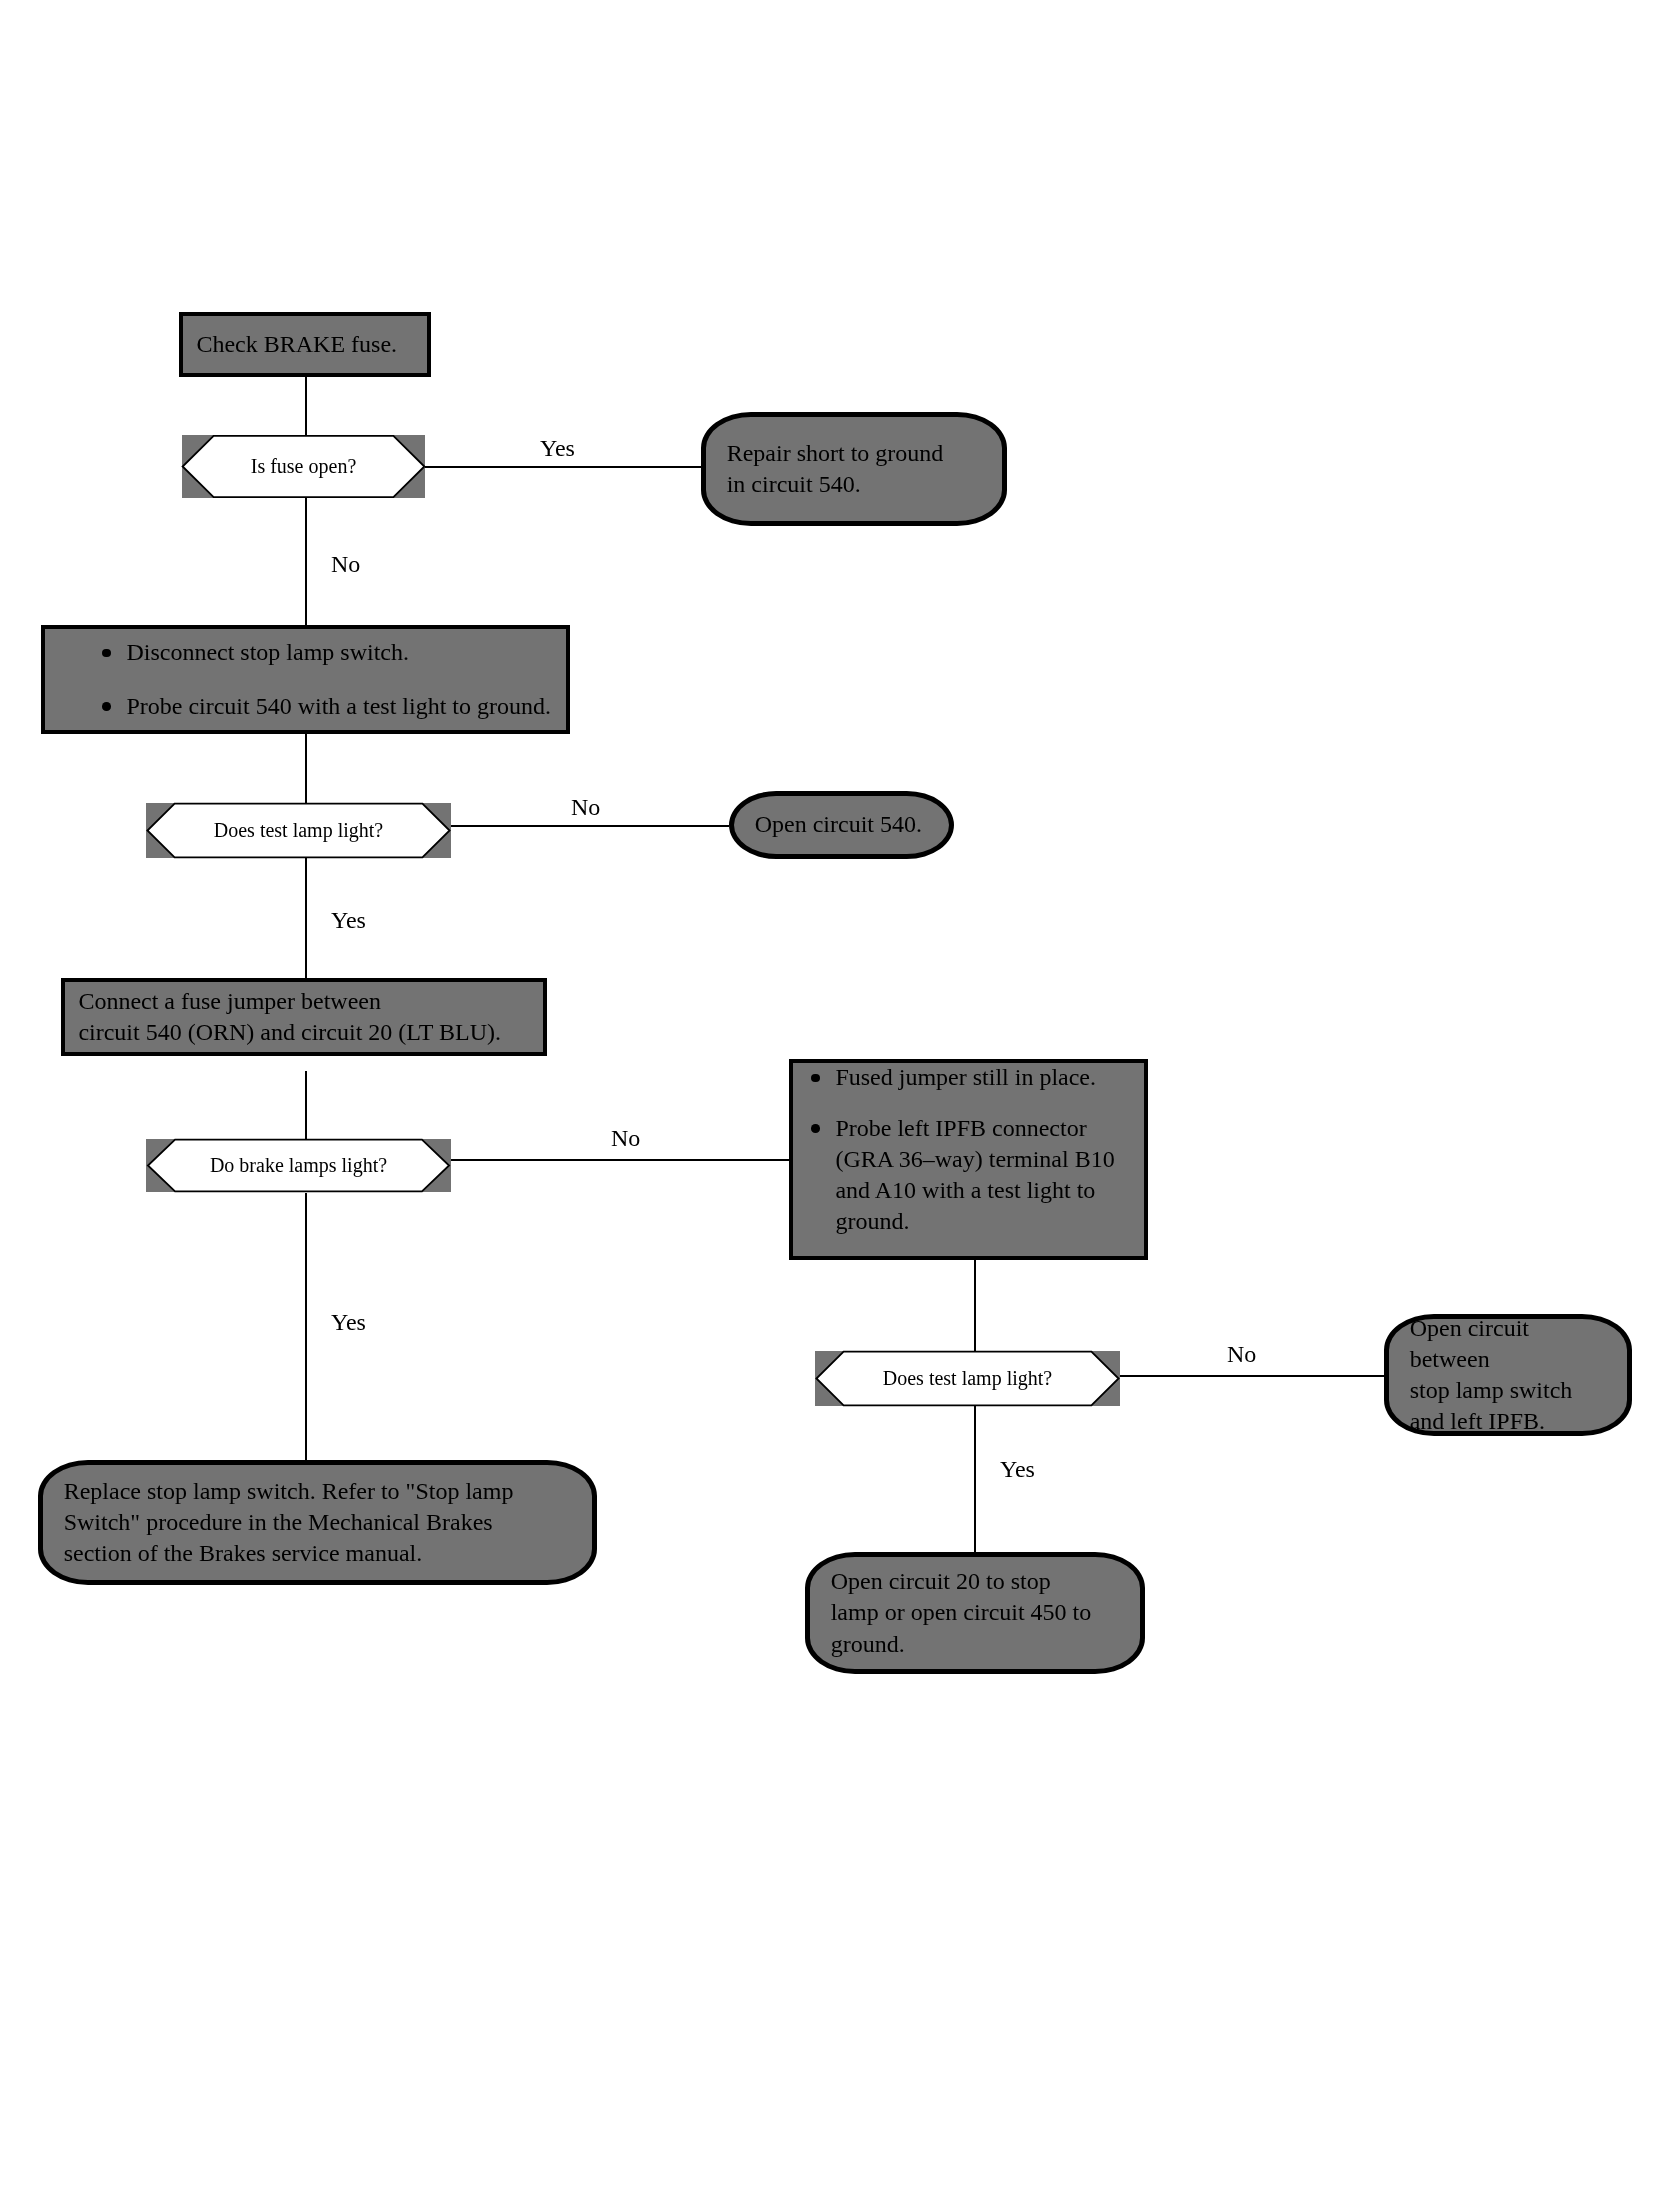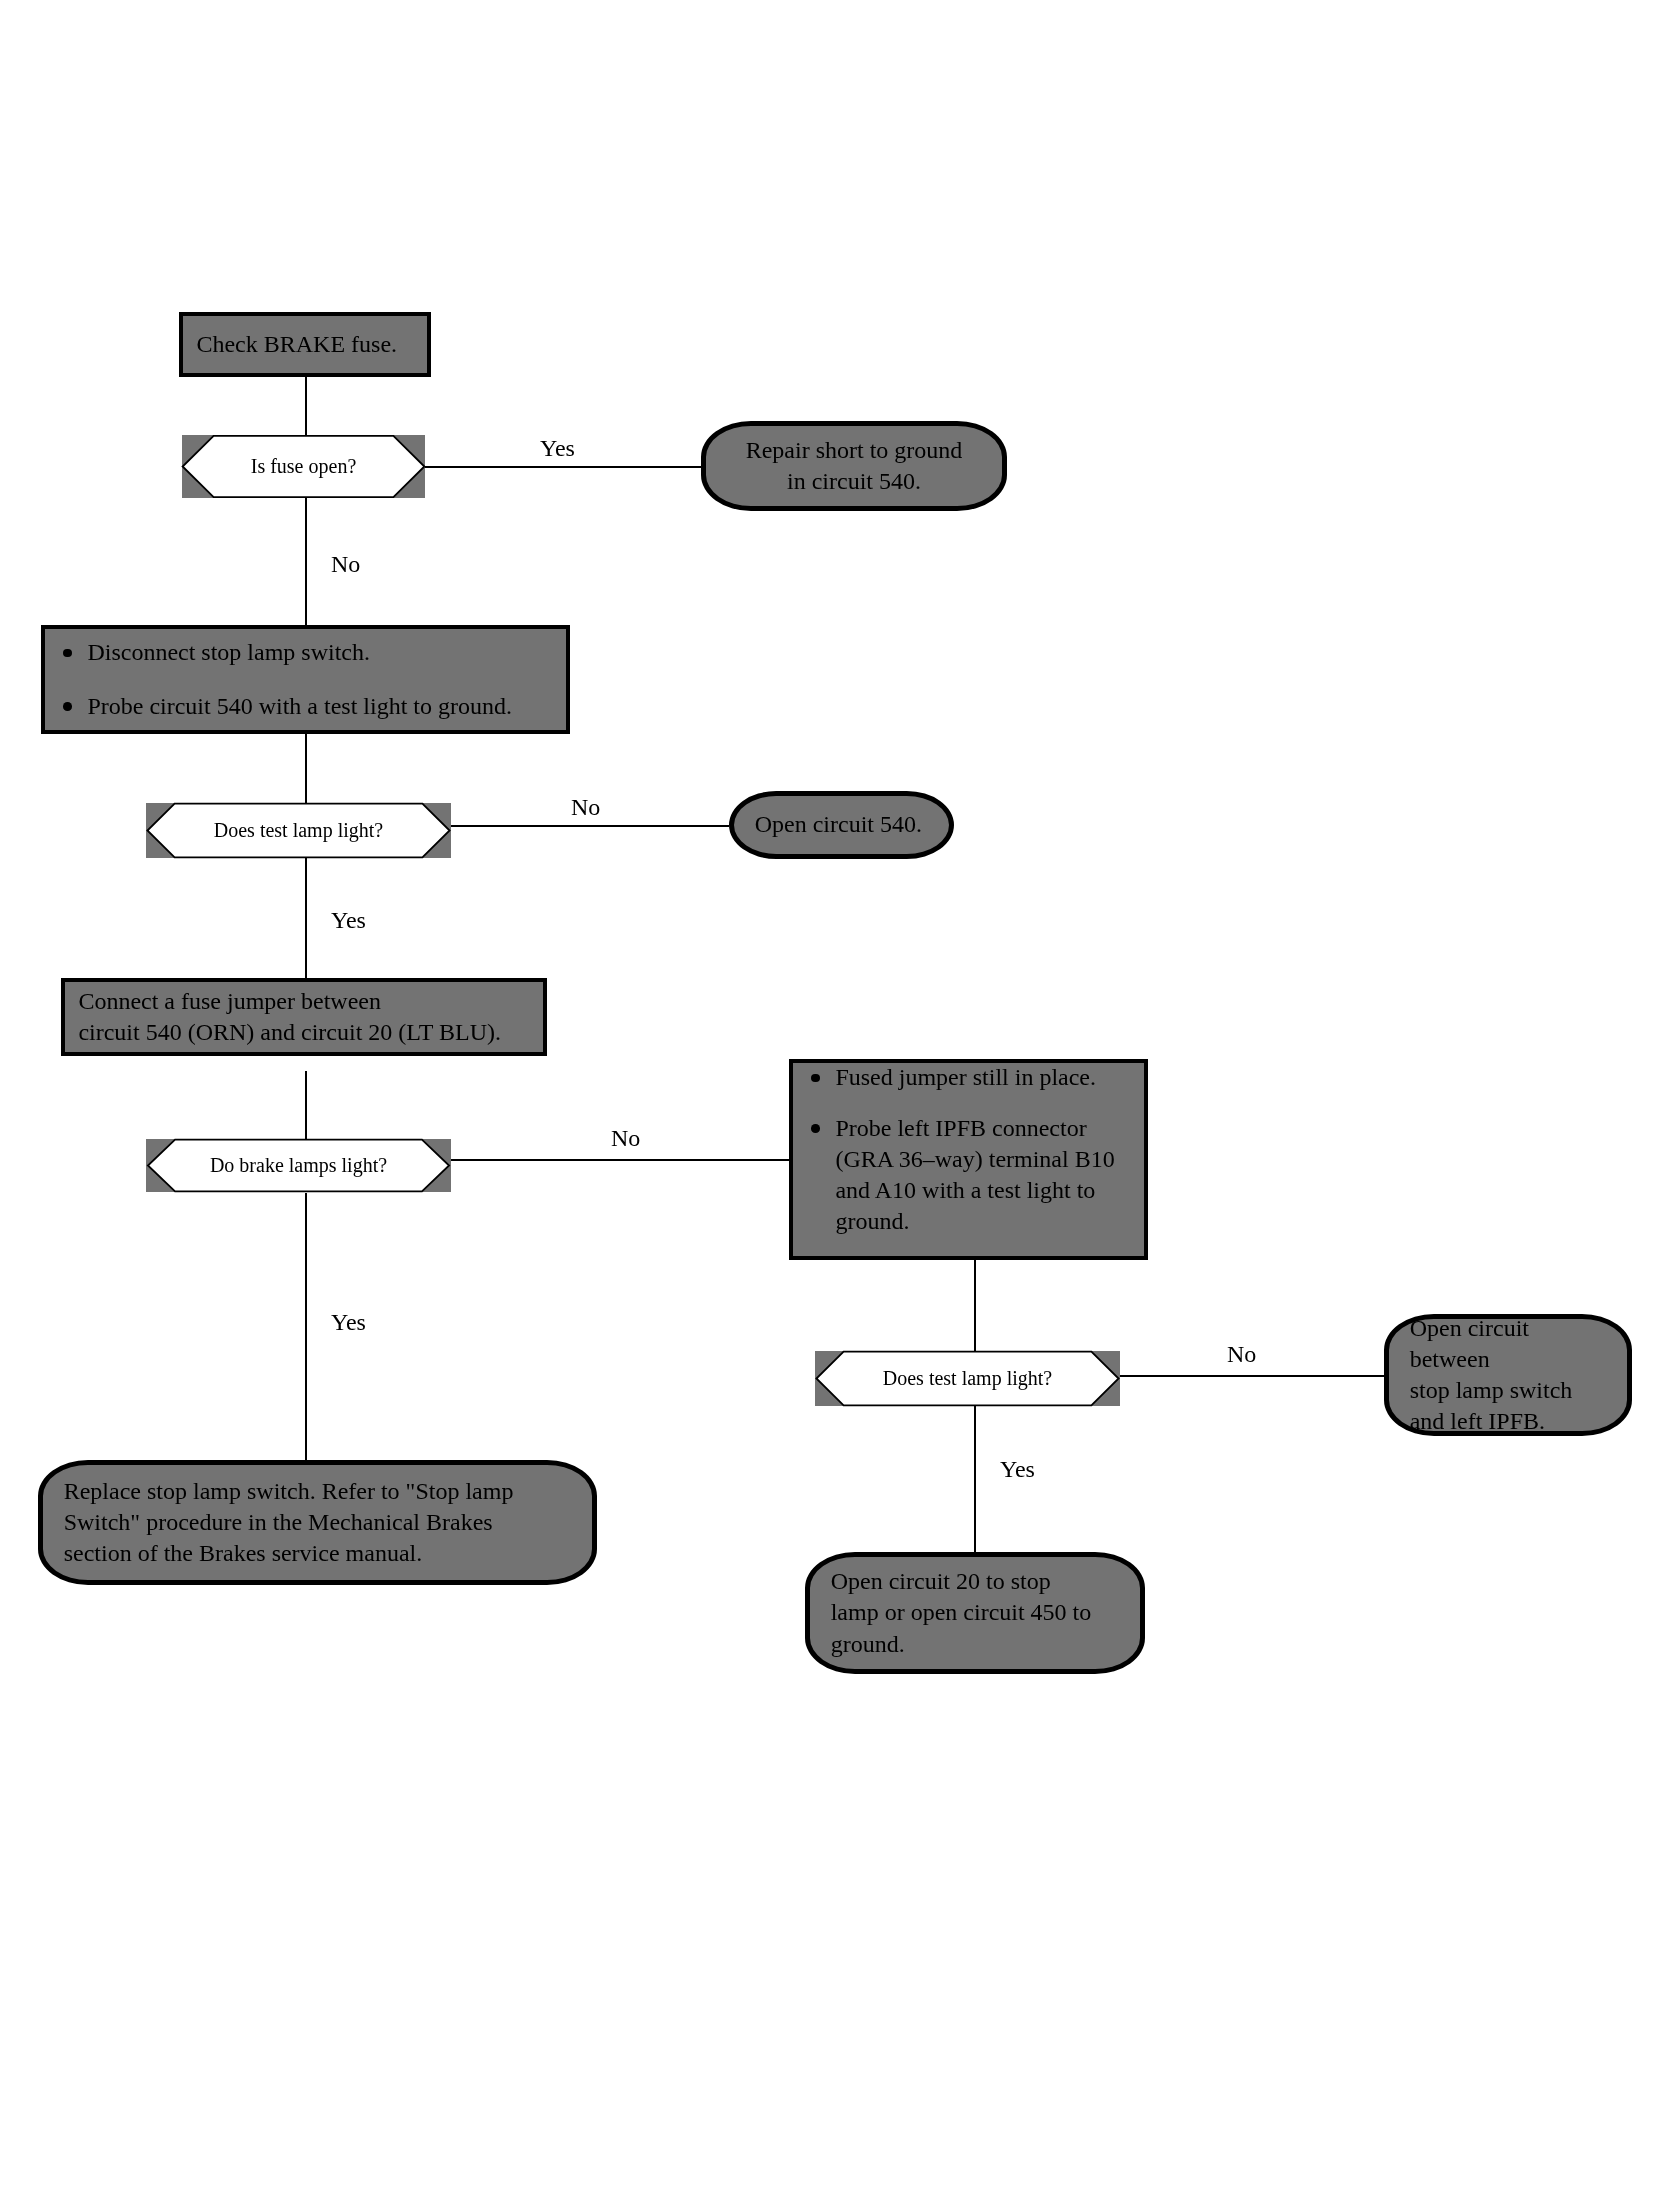--- a/index.html
+++ b/index.html
@@ -166,28 +166,28 @@
     <svg width="243" height="63" viewBox="0 0 400 103">
       <polygon points="52,1 348,1 399,51.5 348,102 52,102 1,51.5" fill="#ffffff" stroke="#000000" stroke-width="3"></polygon>
     </svg>
     <div class="body">Is fuse open?</div>
   </div>
 
   <div class="branch-label" style="left:540px; top:436px;">Yes</div>
 
   <div class="branch-label" style="left:331px; top:552px;">No</div>
 
-  <div class="node terminator" style="left:701px; top:421px; width:306px; height:90px;text-align:center;">
+  <div class="node terminator" style="left:701px; top:412px; width:306px; height:114px;">
     <div class="body">
       <div>Repair short to ground</div>
       <div>in circuit 540.</div>
     </div>
   </div>
 
-  <div class="node process" style="left:41px; top:625px; width:529px; height:109px;">
+  <div class="node process" style="left:41px; top:625px; width:529px; height:109px;padding-left:39px;">
     <div class="body">
       <ul class="bullets">
         <li>Disconnect stop lamp switch.</li>
         <li>Probe circuit 540 with a test light to ground.</li>
       </ul>
     </div>
   </div>
 
   <div class="node decision" style="left:146px; top:803px; width:305px; height:55px;">
     <svg width="305" height="55" viewBox="0 0 502 91">

